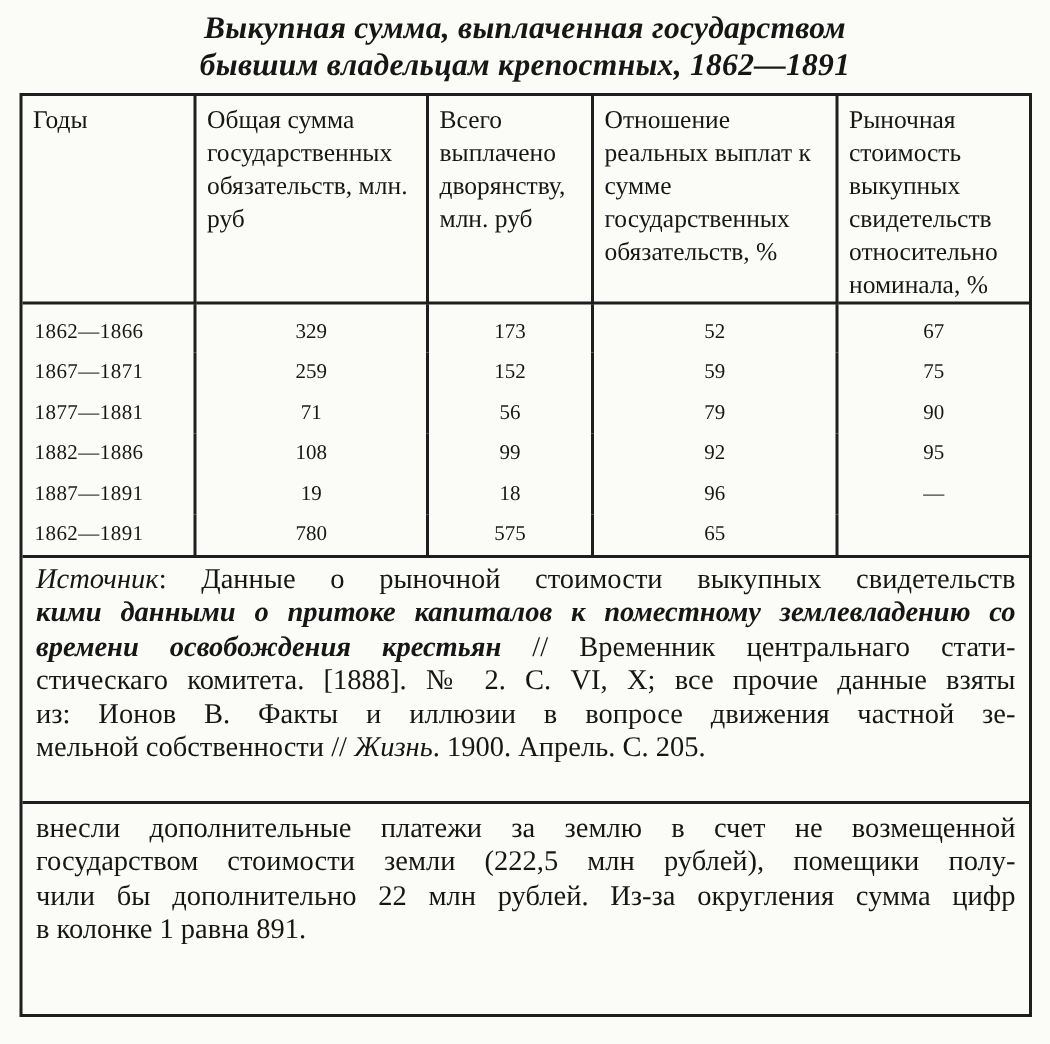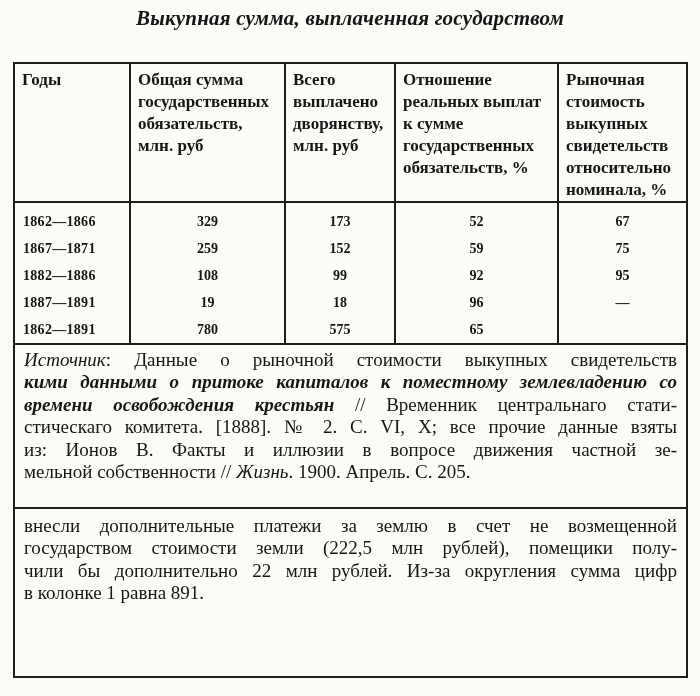--- a/index.html
+++ b/index.html
@@ -31,21 +31,21 @@
     background:transparent;
   }
 
   
   table.stat {
     table-layout:fixed; width:100%;
     border-collapse:collapse;
   }
   table.stat th, table.stat td {
     border-right:2px solid #1e1e1e;
-    font-weight:bold;
+    font-weight:normal;
     overflow:hidden;
     margin-top:28px;
   }
   table.stat th:last-child, table.stat td:last-child { border-right:none; }
   table.stat th {
     vertical-align:top; text-align:left;
     padding:5px 4px 0 7px;
     font-size:17px; line-height:22px;
     height:125px;
     border-bottom:2px solid #1e1e1e;
@@ -73,20 +73,21 @@
   .s-i { font-style:italic; font-weight:normal; }
   .s-bi { font-style:italic; font-weight:bold; }
 </style>
 </head>
 <body>
 
 <div class="page">
 
   <div class="doc-title">
     <div>Выкупная сумма, выплаченная государством</div>
+    <div>бывшим владельцам крепостных, 1862—1891</div>
   </div>
 
   <div class="frame">
 
     <table class="stat">
       <colgroup>
         <col style="width:115px">
           <col style="width:155px">
           <col style="width:110px">
         <col style="width:163px">
@@ -108,20 +109,27 @@
             <td class="val">173</td>
             <td class="val">52</td>
             <td class="val">67</td>
           </tr>
           <tr>
             <td class="year">1867—1871</td>
             <td class="val">259</td>
             <td class="val">152</td>
             <td class="val">59</td>
             <td class="val">75</td>
+          </tr>
+          <tr>
+            <td class="year">1877—1881</td>
+            <td class="val">71</td>
+            <td class="val">56</td>
+            <td class="val">79</td>
+            <td class="val">90</td>
           </tr>
           <tr>
             <td class="year">1882—1886</td>
             <td class="val">108</td>
             <td class="val">99</td>
             <td class="val">92</td>
             <td class="val">95</td>
           </tr>
           <tr>
             <td class="year">1887—1891</td>

